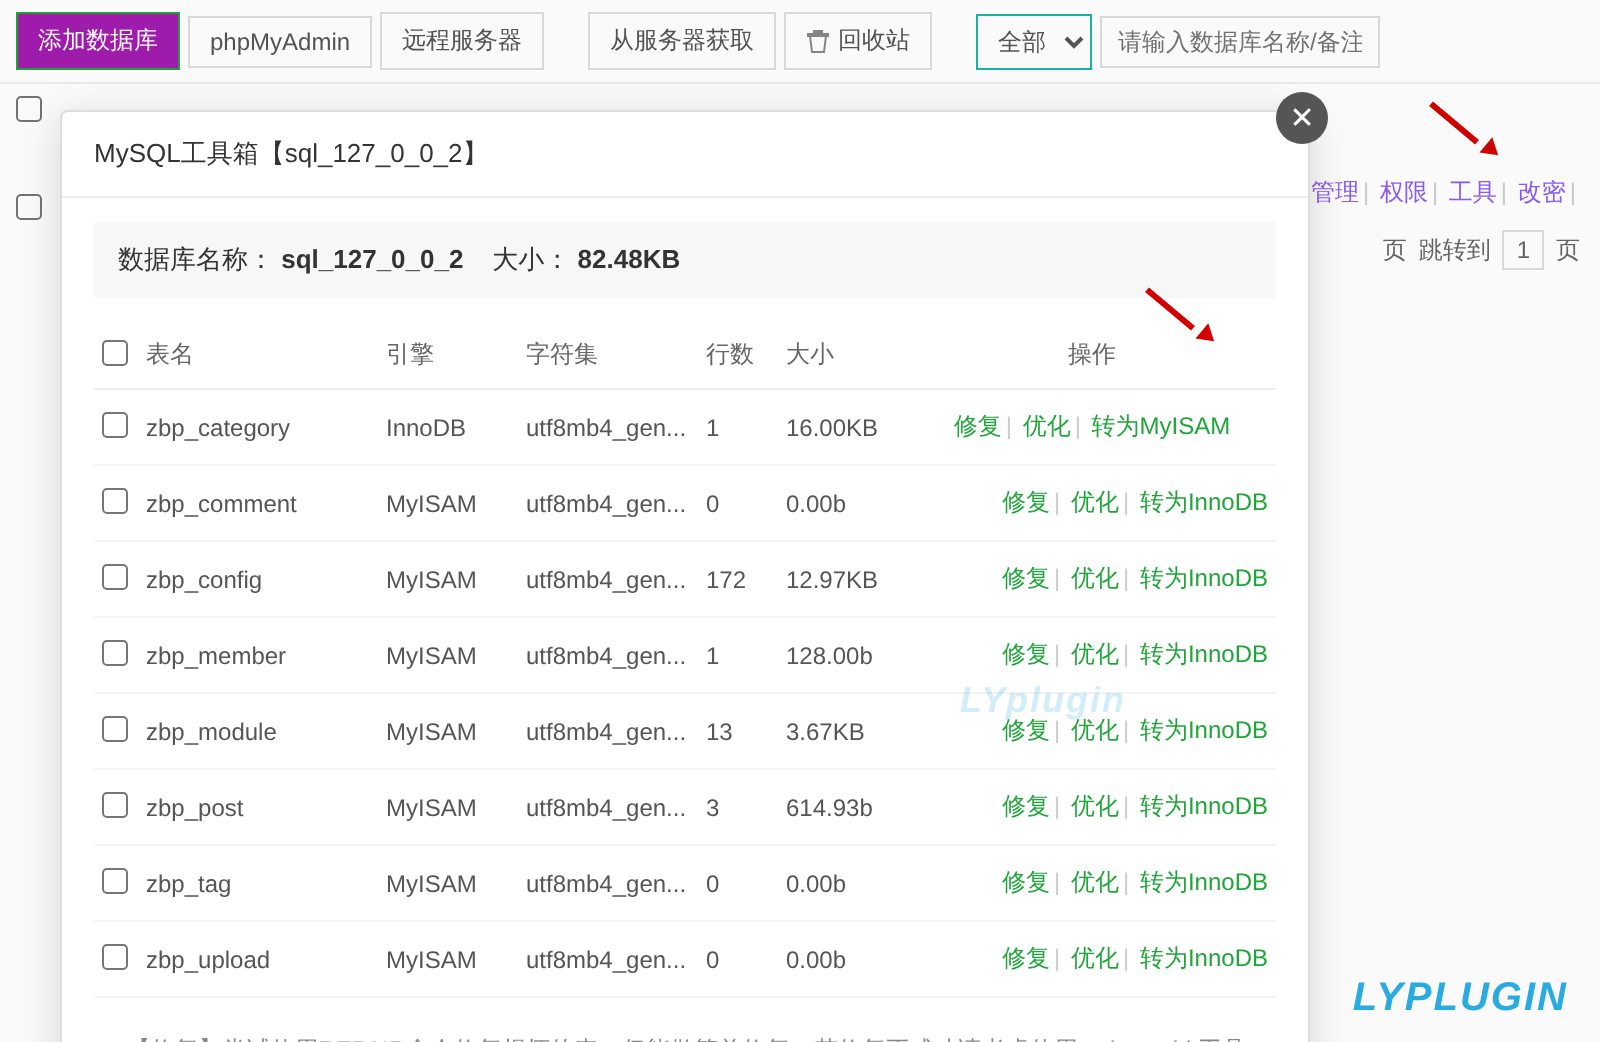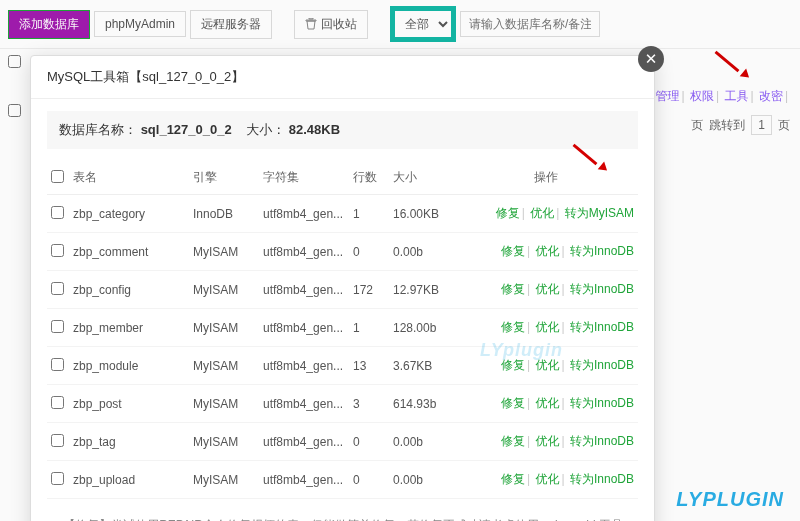--- a/index.html
+++ b/index.html
@@ -1,20 +1,20 @@
 <!DOCTYPE html>
 <html><head>
 <meta charset="utf-8">
 <style>
 *{box-sizing:border-box;margin:0;padding:0}
 body{font-family:"Microsoft YaHei",Arial,sans-serif;font-size:12px;color:#333;background:#fff;width:800px;height:521px;overflow:hidden;position:relative}
 .toolbar{display:flex;align-items:center;padding:6px 8px;gap:4px;border-bottom:1px solid #eee}
 .btn{display:inline-flex;align-items:center;padding:5px 10px;border:1px solid #ddd;background:#fff;cursor:pointer;font-size:12px;color:#555;white-space:nowrap}
 .btn-primary{background:#a21caf;border-color:#20a53a;color:#fff}
-.sel{padding:5px 6px;border:5px solid #14b8a6;background:#fff;font-size:12px;color:#555}
+.sel{padding:5px 6px;border:1px solid #14b8a6;background:#fff;font-size:12px;color:#555}
 .inp{padding:5px 8px;border:1px solid #ddd;font-size:12px;color:#999;width:140px}
 .header-row{display:flex;align-items:center;padding:6px 8px;gap:20px;color:#666;position:relative}
 .chk{width:13px;height:13px}
 .right-links{position:absolute;right:10px;top:88px;font-size:12px;color:#20a53a;white-space:nowrap}
 .right-links span{color:#8b5cf6}
 .right-links .sep{color:#ccc;margin:0 2px}
 .pager-row{position:absolute;right:10px;top:115px;font-size:12px;display:flex;align-items:center;gap:6px;color:#666}
 .pager-row .pg{border:1px solid #ddd;padding:2px 6px;background:#fff}
 .arrow-red{position:absolute;width:40px;height:40px;pointer-events:none}
 .arrow-red::before{content:"";position:absolute;width:30px;height:3px;background:#d40000;top:18px;left:0;transform:rotate(40deg)}
@@ -39,20 +39,21 @@
 .ico{display:inline-block;width:12px;height:12px;margin-right:4px;vertical-align:-1px}
 </style>
 </head>
 <body>
 
 <div class="toolbar">
   <button class="btn btn-primary">添加数据库</button>
   <button class="btn">phpMyAdmin</button>
   <button class="btn">远程服务器</button>
   <div style="width:14px"></div>
+  <button class="btn">从服务器获取</button>
   <button class="btn">
       <span class="ico"><svg viewBox="0 0 12 12">
           <path d="M2 3h8l-1 8H3z M1 2h10v1H1z M4 0h4v1H4z" fill="none" stroke="#888" stroke-width="1"></path>
         </svg></span>
       <span>回收站</span>
     </button>
   <div style="width:14px"></div>
   <select class="sel"><option>全部</option></select>
   <input class="inp" placeholder="请输入数据库名称/备注" style="">
 </div>
@@ -108,21 +109,21 @@
     </tr>
       </thead>
     <tbody id="tbody">
         <tr>
           <td><input type="checkbox" class="chk" style=""></td>
     <td>zbp_category</td>
     <td>InnoDB</td>
     <td>utf8mb4_gen...</td>
     <td>1</td>
     <td>16.00KB</td>
-    <td class="op" style="text-align:right">
+    <td class="op" style="text-align:center">
       <a>修复</a><span class="sep">|</span>
       <a>优化</a><span class="sep">|</span>
       <a>转为MyISAM</a>
     </td>
         </tr>
         <tr>
           <td><input type="checkbox" class="chk" style=""></td>
     <td>zbp_comment</td>
     <td>MyISAM</td>
     <td>utf8mb4_gen...</td>

